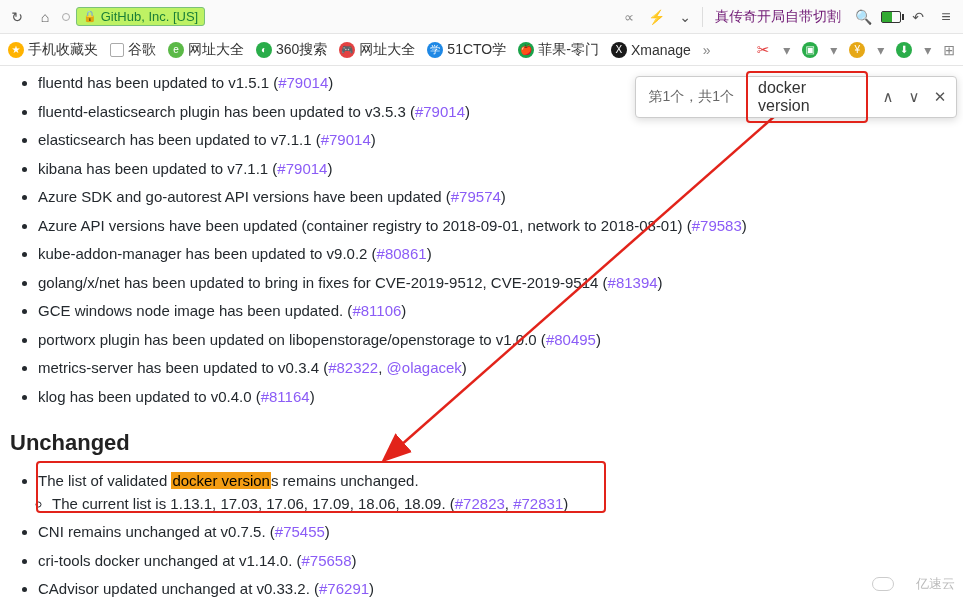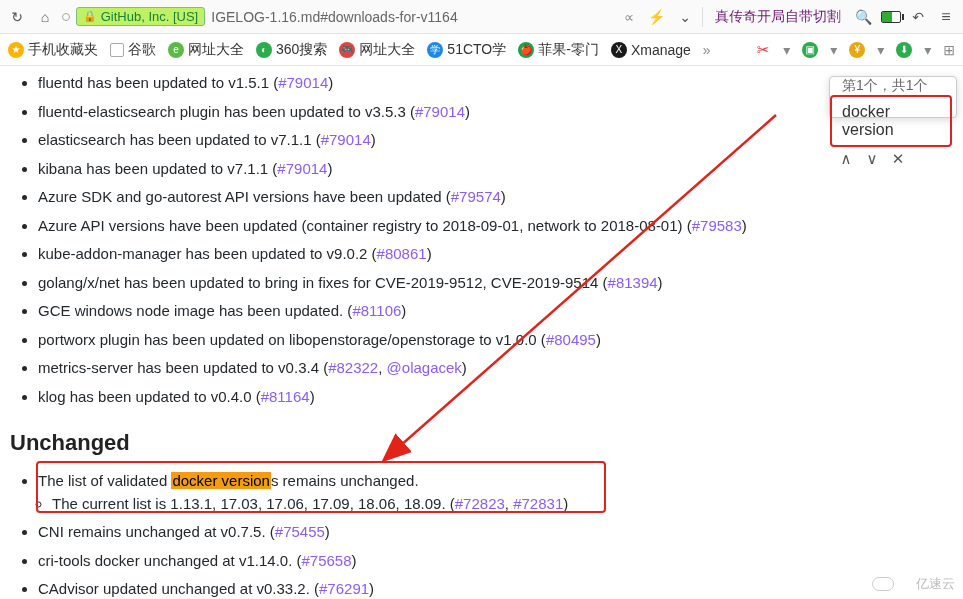--- a/index.html
+++ b/index.html
@@ -19,42 +19,41 @@
 .bookmarkbar .spacer { flex: 1; }
 .bicon { width: 16px; height: 16px; border-radius: 50%; display: inline-flex; align-items: center; justify-content: center; font-size: 10px; color: #fff; flex-shrink: 0; }
 .doc-icon { width: 14px; height: 14px; border: 1px solid #aaa; border-radius: 2px; }
 .content { padding: 0 8px 8px 38px; position: relative; }
 ul { list-style: disc; margin: 0; padding: 0; }
 ul.main > li { margin: 6px 0; line-height: 1.5; font-size: 15px; }
 ul ul { list-style: circle; padding-left: 14px; }
 a { color: #8b5cf6; text-decoration: none; }
 h2 { font-size: 22px; font-weight: 600; margin: 22px 0 14px -28px; color: #222; }
 .highlight { background: #f39c12; color: #000; padding: 0 1px; }
-.findbar { position: absolute; top: 76px; right: 6px; background: #fff; border: 1px solid #ccc; border-radius: 4px; box-shadow: 0 2px 8px rgba(0,0,0,0.15); display: flex; align-items: flex-start; height: 42px; z-index: 20; flex-direction: column; }
+.findbar { position: absolute; top: 76px; right: 6px; background: #fff; border: 1px solid #ccc; border-radius: 4px; box-shadow: 0 2px 8px rgba(0,0,0,0.15); display: flex; align-items: center; height: 42px; z-index: 20; }
 .findbar .count { color: #666; font-size: 14px; padding: 0 12px; }
 .findbar .query { border: 2.5px solid #e2231a; border-radius: 4px; padding: 6px 10px; font-size: 16px; color: #333; width: 122px; margin-right: 4px; }
 .findbar .nav { display: flex; align-items: center; gap: 2px; padding: 0 4px; }
 .findbar .nav button { background: none; border: none; color: #555; width: 24px; height: 24px; font-size: 15px; cursor: pointer; }
 .annot-box { position: absolute; border: 2.5px solid #e2231a; border-radius: 4px; pointer-events: none; z-index: 5; }
 #box2 { top: 461px; left: 36px; width: 570px; height: 52px; }
 svg.arrow { position: absolute; z-index: 6; inset: 0; width: 963px; height: 599px; pointer-events: none; }
 .menu { font-size: 16px; color: #666; }
 .watermark { position: absolute; right: 8px; bottom: 6px; font-size: 13px; color: #bbb; display: flex; align-items: center; gap: 22px; }
 .watermark .cloud { width: 22px; height: 14px; border: 1.5px solid #ccc; border-radius: 8px; position: relative; }
 </style>
 </head>
 <body>
 
 <div class="toolbar">
   <div class="icon-btn">↻</div>
   <div class="icon-btn">⌂</div>
   <div class="addrgroup">
     <span style="width:8px;height:8px;border:1.5px solid #aaa;border-radius:50%;"></span>
     <span class="siteid">GitHub, Inc. [US]</span>
-    <span class="addr">IGELOG-1.16.md#downloads-for-v1164</span>
   </div>
   <div class="icon-btn" style="color:#888;">∝</div>
   <div class="icon-btn" style="color:#3a3;">⚡</div>
   <div class="icon-btn">⌄</div>
   <div style="width:1px;height:20px;background:#ddd;"></div>
   <div class="titlebtn">真传奇开局自带切割</div>
   <div class="icon-btn">🔍</div>
   <div class="battery">
       <div class="fill"></div>
     </div>

